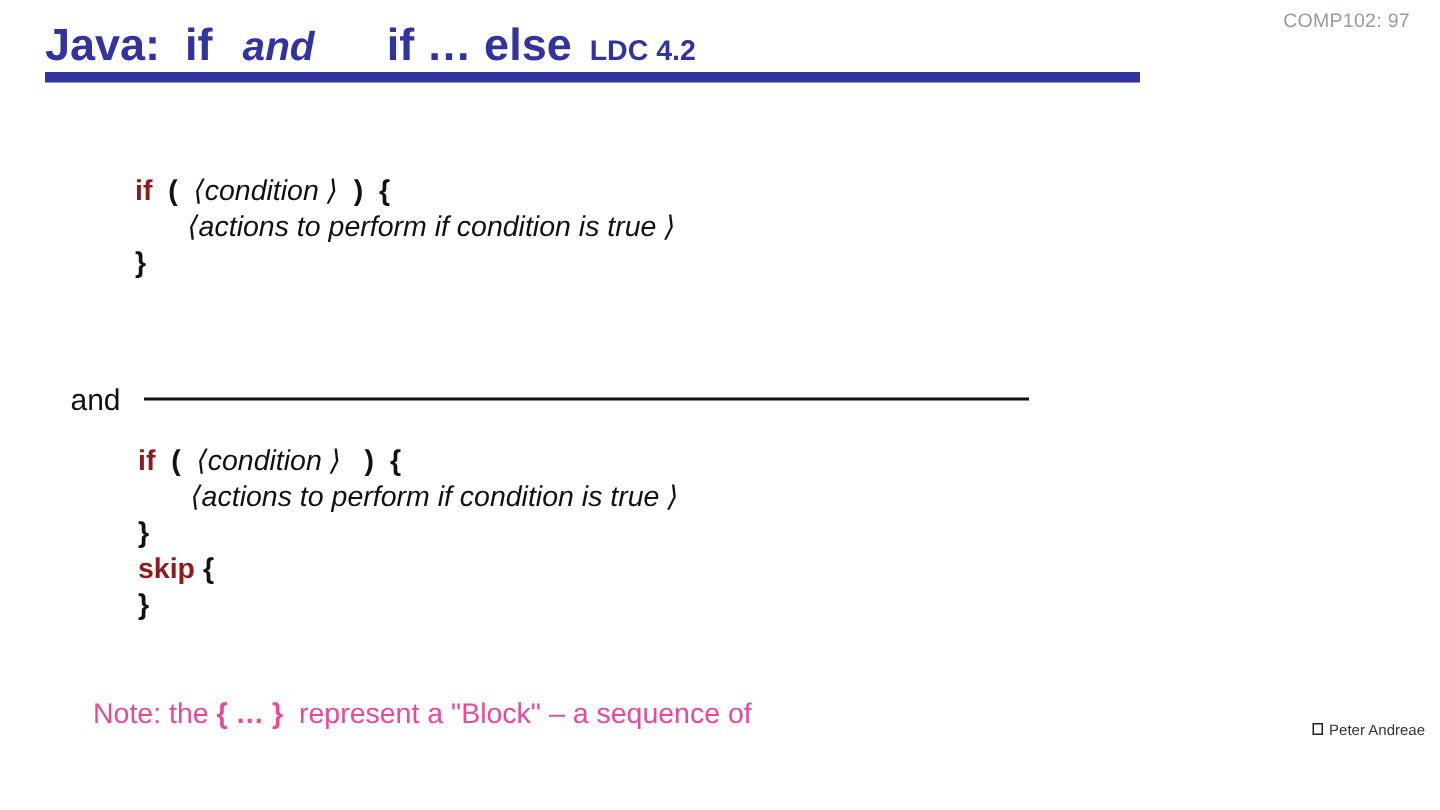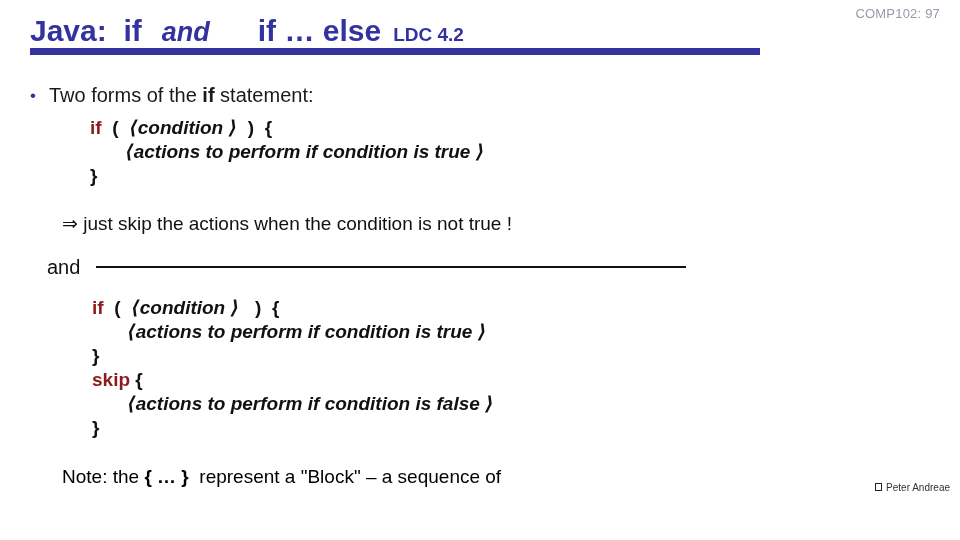--- a/index.html
+++ b/index.html
@@ -66,22 +66,22 @@
   
   .code {
     position: absolute;
     font-size: 19px;
     line-height: 24px;
     color: #111111;
   }
   .code-line { white-space: pre; }
   .kw { color: #8e1b1b; font-weight: bold; }
   .sym { font-weight: bold; color: #111111; }
-  .ph { font-style: italic; font-weight: bold; color: #111111; }
-  .indent { padding-left: 35px; }
+  .ph { font-style: italic; font-weight: normal; color: #111111; }
+  .indent { padding-left: 35px; text-align: right; }
   .code-1 { left: 90px; top: 116px; }
   .code-2 { left: 92px; top: 296px; }
   
   .arrow-line {
     position: absolute;
     left: 62px;
     top: 212px;
     font-size: 19px;
     color: #111111;
     white-space: pre;
@@ -101,21 +101,21 @@
     vertical-align: 6px;
     margin-left: 16px;
   }
   
   .note {
     position: absolute;
     left: 62px;
     top: 464px;
     font-size: 19px;
     line-height: 25px;
-    color: #000000;
+    color: #ec4899;
     white-space: pre;
   }
   .note .braces { font-weight: bold; }
   
   .footer {
     position: absolute;
     right: 10px;
     bottom: 4px;
     font-size: 10px;
     color: #333333;
@@ -132,38 +132,35 @@
 </head>
 <body>
 
 <div class="slide">
 
   <div class="course-code">COMP102: 97</div>
 
   <div class="title"><span class="p1">Java:  if</span><span class="p2">and</span><span class="p3">if … else</span><span class="p4">LDC 4.2</span></div>
   <div class="title-bar"></div>
 
-  <div class="bullet-line"><span class="bullet-dot">•</span><span>Two forms of the </span><span class="b-bold">if</span><span> statement:</span></div>
 
   <div class="code code-1">
     <div class="code-line"><span class="kw">if</span><span class="sym">  (  </span><span class="ph">⟨condition ⟩</span><span class="sym">  )  {</span></div>
     <div class="code-line indent ph">⟨actions to perform if condition is true ⟩</div>
     <div class="code-line sym">}</div>
   </div>
 
-  <div class="arrow-line">⇒ just skip the actions when the condition is not true !</div>
 
   <div class="and-row"><span>and</span><span class="and-line"></span></div>
 
   <div class="code code-2">
     <div class="code-line"><span class="kw">if</span><span class="sym">  (  </span><span class="ph">⟨condition ⟩</span><span class="sym">   )  {</span></div>
     <div class="code-line indent ph">⟨actions to perform if condition is true ⟩</div>
     <div class="code-line sym">}</div>
     <div class="code-line"><span class="kw">skip</span><span class="sym"> {</span></div>
-    <div class="code-line indent ph">⟨actions to perform if condition is false ⟩</div>
     <div class="code-line sym">}</div>
   </div>
 
   <div class="note"><span><span>Note: the </span><span class="braces">{ … }</span><span>  represent a "Block" – a sequence of</span></span><br></div>
 
   <div class="footer"><span class="copyright-box"></span><span>Peter Andreae</span></div>
 
 </div>
 
 </body></html>

